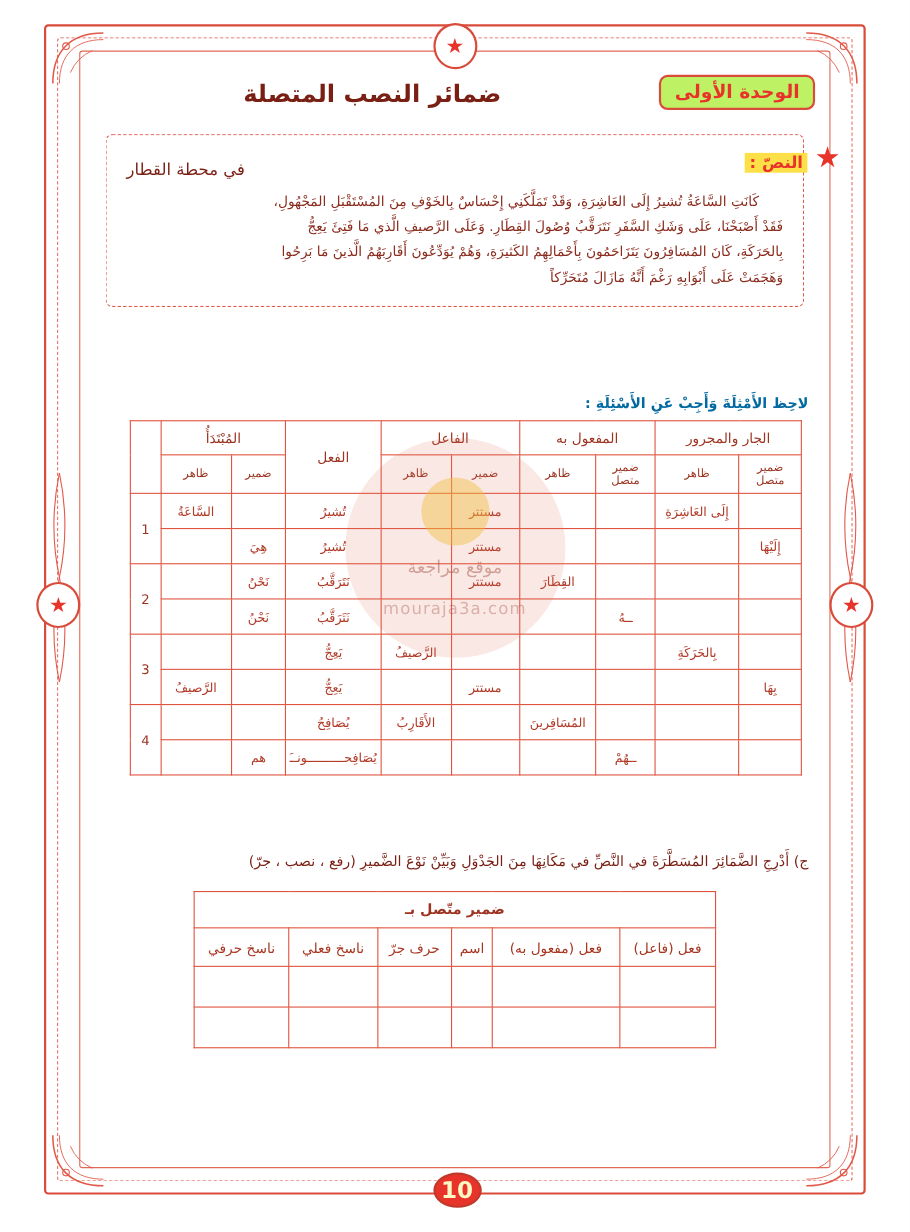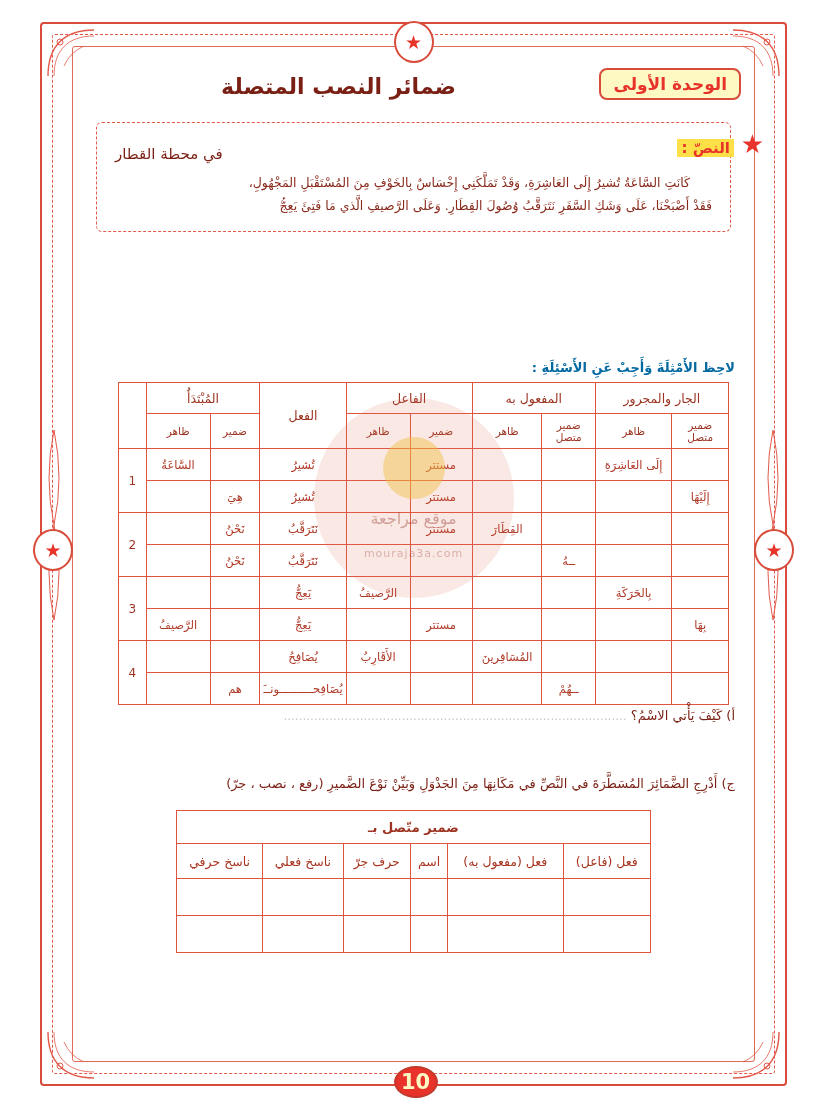--- a/index.html
+++ b/index.html
@@ -79,21 +79,21 @@
   .content{
     position:absolute;
     left:86px;top:60px;right:86px;bottom:72px;
   }
 
   .unit-badge{
     position:absolute;right:0;top:8px;
     border:2px solid #d94b3a;border-radius:8px;
     padding:4px 12px;
     font-size:17px;font-weight:bold;color:#e8332a;
-    background:#fef9c3;
+    background:#bef264;
     direction:rtl;
   }
   .main-title{
     position:absolute;left:0;right:150px;top:14px;
     text-align:center;
     font-size:22px;font-weight:bold;color:#7a1f14;
     direction:rtl;
   }
 
   .text-box{
@@ -177,21 +177,21 @@
   }
   .watermark .wm-logo{
     width:62px;height:62px;border-radius:50%;
     background:rgba(240,190,60,0.45);
     margin-bottom:10px;
   }
   .watermark .wm-text{
     font-size:16px;color:rgba(160,70,55,0.45);direction:rtl;
   }
   .watermark .wm-sub{
-    font-size:11px;color:rgba(160,70,55,0.35);margin-top:19px;
+    font-size:15px;color:rgba(160,70,55,0.35);margin-top:19px;
     letter-spacing:1px;
   }
 </style>
 </head>
 <body>
 
 <div class="page">
 
   <div class="border-outer"></div>
   <div class="border-inner"></div>
@@ -264,20 +264,22 @@
     <div class="unit-badge">الوحدة الأولى</div>
     <div class="main-title">ضمائر النصب المتصلة</div>
 
     <div class="text-box">
       <span class="nass-star">★</span>
       <span class="nass-label">النصّ :</span>
       <div class="text-title">في محطة القطار</div>
       <div class="text-body">
         <div><span class="first">كَانَتِ السَّاعَةُ تُشيرُ إِلَى العَاشِرَةِ، وَقَدْ تَمَلَّكَنِي إِحْسَاسٌ بِالخَوْفِ مِنَ المُسْتَقْبَلِ المَجْهُولِ،</span></div>
         <div>فَقَدْ أَصْبَحْنَا، عَلَى وَشَكِ السَّفَرِ نَتَرَقَّبُ وُصُولَ القِطَارِ. وَعَلَى الرَّصيفِ الَّذي مَا فَتِئَ يَعِجُّ</div>
+        <div>بِالحَرَكَةِ، كَانَ المُسَافِرُونَ يَتَزَاحَمُونَ بِأَحْمَالِهِمُ الكَثيرَةِ، وَهُمْ يُوَدِّعُونَ أَقَارِبَهُمُ الَّذينَ مَا بَرِحُوا</div>
+        <div>وَهَجَمَتْ عَلَى أَبْوَابِهِ رَغْمَ أَنَّهُ مَازَالَ مُتَحَرِّكاً</div>
       </div>
     </div>
 
     <div class="instruction">لاحِظ الأَمْثِلَةَ وَأَجِبْ عَنِ الأَسْئِلَةِ :</div>
 
     <div class="t1">
       <table class="grid">
         <thead>
           <tr>
             <th colspan="2">الجار والمجرور</th>
@@ -388,24 +390,20 @@
             <td></td>
             <td></td>
             <td>يُصَافِحــــــــــونــَ</td>
             <td>هم</td>
             <td></td>
           </tr>
         </tbody>
       </table>
     </div>
 
-    <div class="q qa">
-      <span>أ) كَيْفَ يَأْتي الاسْمُ؟</span>
-      <span class="dots">..........................................................................................</span>
-    </div>
     <div class="q qc">ج) أَدْرِجِ الضَّمَائِرَ المُسَطَّرَةَ في النَّصِّ في مَكَانِهَا مِنَ الجَدْوَلِ وَبَيِّنْ نَوْعَ الضَّميرِ (رفع ، نصب ، جرّ)</div>
 
     <div class="t2">
       <table class="grid">
         <tbody>
             <tr class="head">
           <td colspan="6">ضمير متّصل بـ</td>
         </tr>
         <tr class="cols">
           <td>فعل (فاعل)</td>

